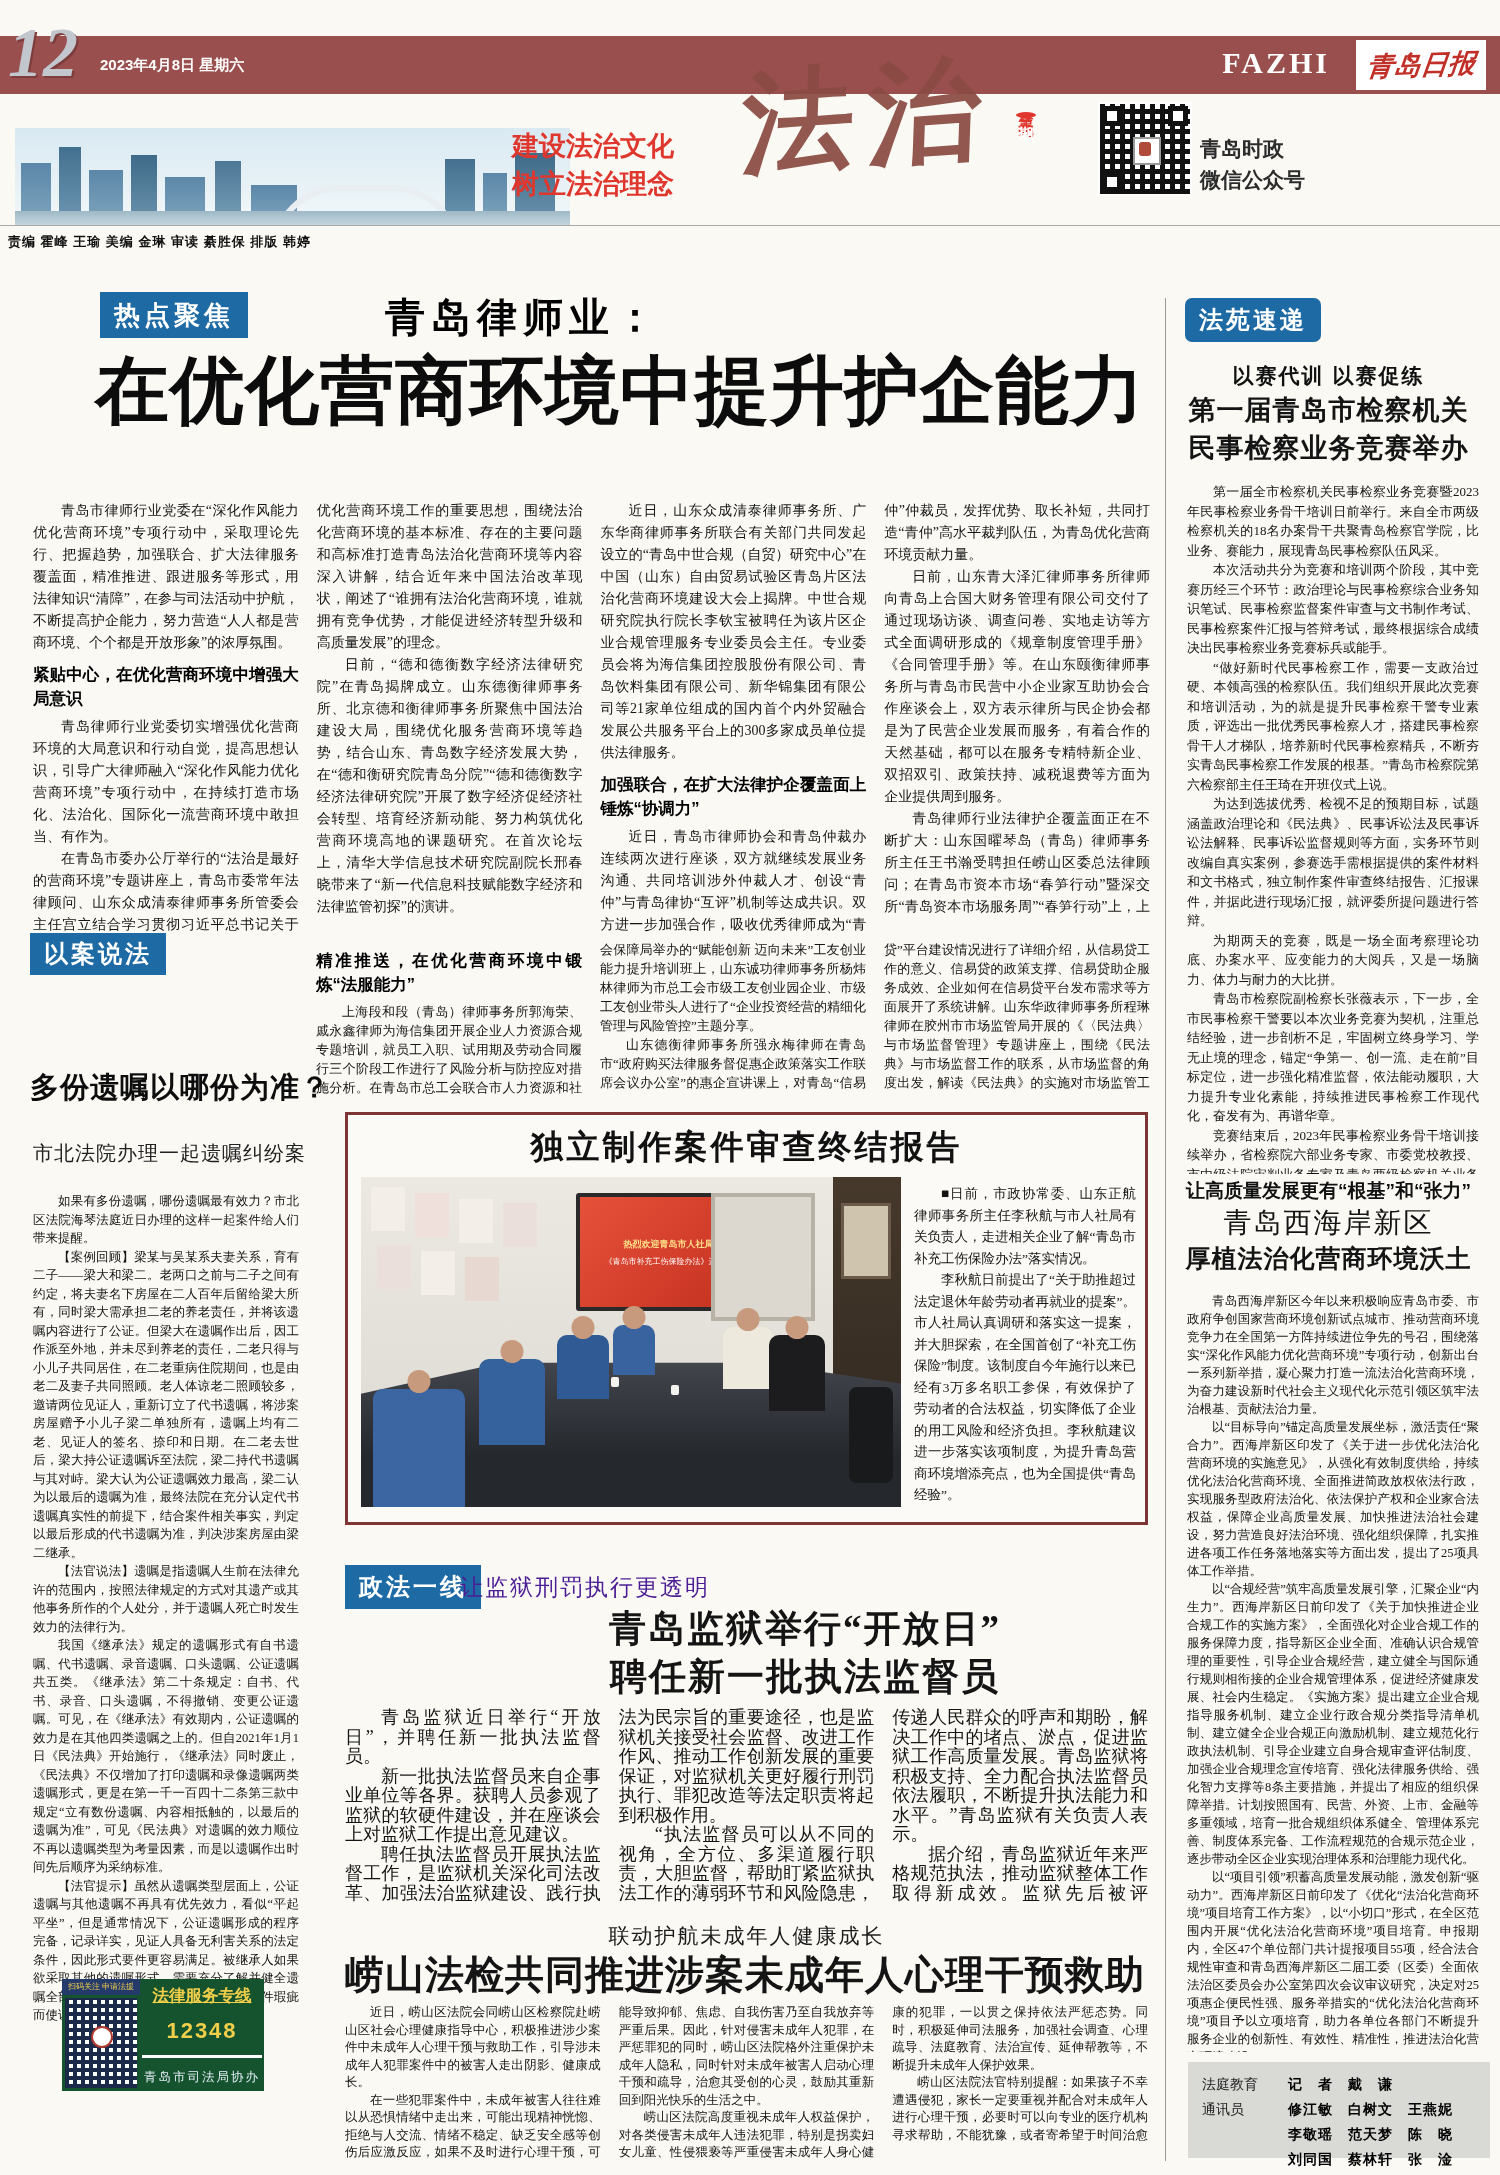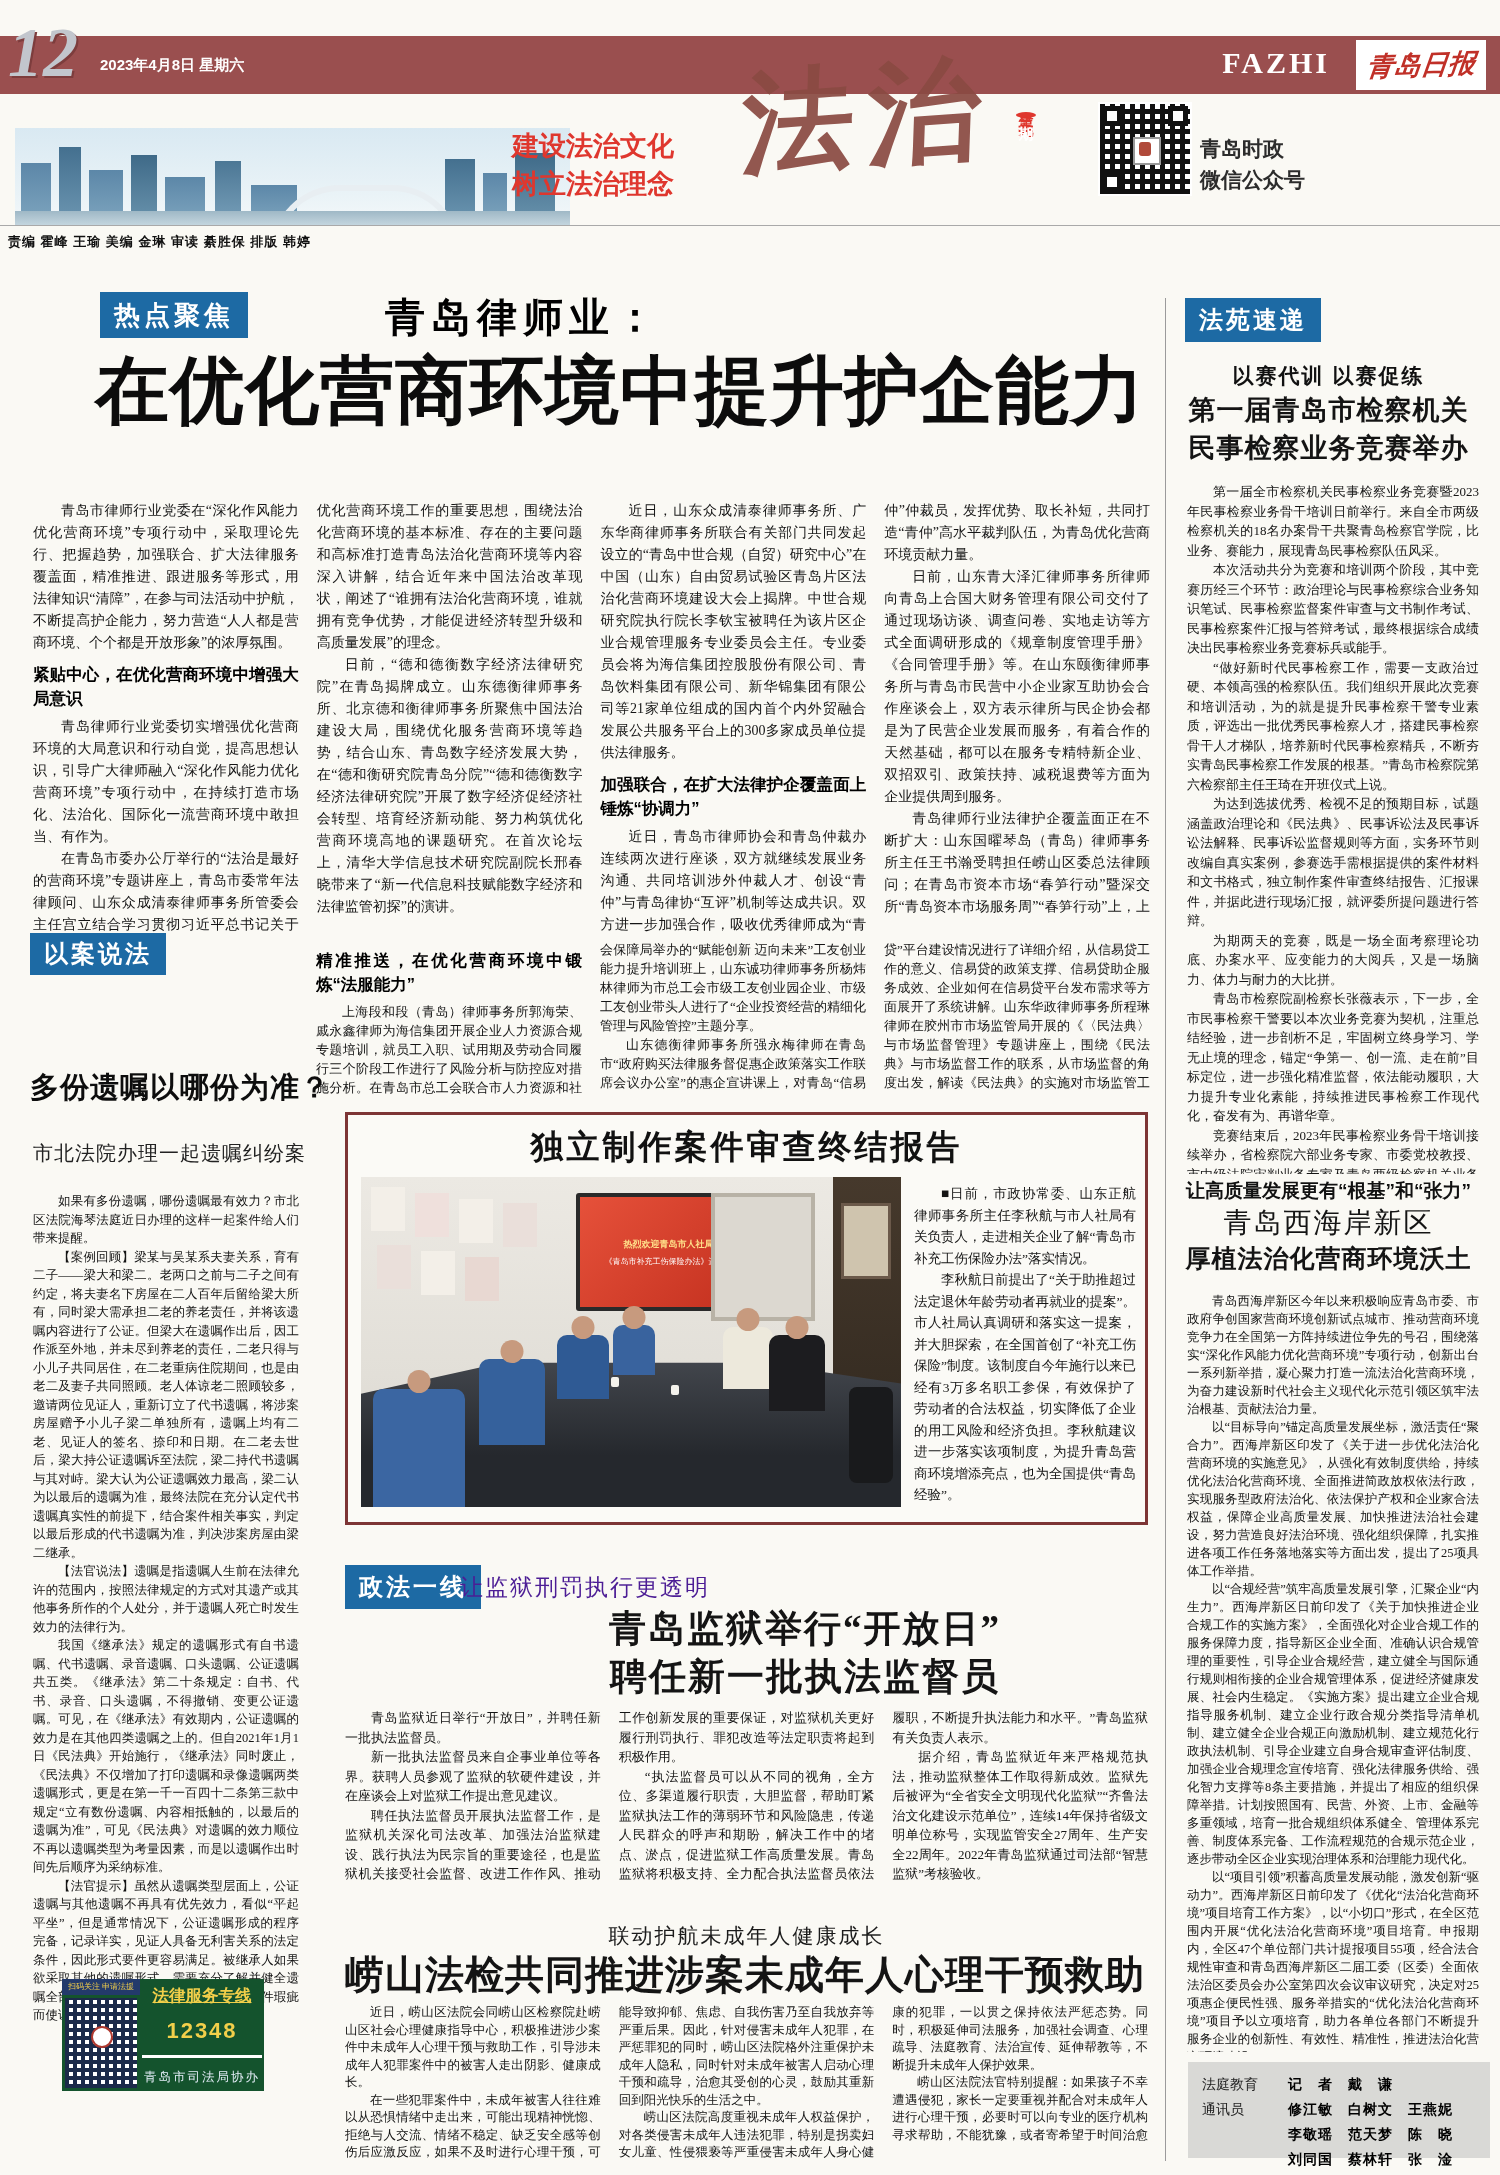--- a/index.html
+++ b/index.html
@@ -106,31 +106,31 @@
   .ph-cup{position:absolute;width:8px;height:10px;background:#f4f2ec;border-radius:2px;}
   .phcap{left:566px;top:68px;width:222px;font-size:13.5px;line-height:21.5px;text-align:justify;overflow:hidden;height:330px;}
   .phcap .para{text-indent:2em;}
 
   
   .pollabel{left:345px;top:1565px;font-size:24px;line-height:44px;letter-spacing:3px;}
   .pol-kicker{left:460px;top:1572px;width:690px;text-align:left;font-size:23px;color:#4c1d95;letter-spacing:2px;}
   .pol-t1{left:460px;top:1604px;width:690px;text-align:center;font-size:37px;font-weight:900;letter-spacing:2px;}
   .pol-t2{left:460px;top:1652px;width:690px;text-align:center;font-size:37px;font-weight:900;letter-spacing:2px;}
   .polbody{left:345px;top:1708px;width:803px;height:200px;column-count:3;column-gap:18px;
-           font-size:13px;line-height:19.5px;text-align:justify;overflow:hidden;}
+           font-size:18px;line-height:19.5px;text-align:justify;overflow:hidden;}
 
   
   .juv-kicker{left:345px;top:1922px;width:803px;text-align:center;font-size:21px;color:#1b1b1b;letter-spacing:2px;}
   .juv-title{left:345px;top:1948px;width:803px;font-size:39px;font-weight:900;letter-spacing:1px;}
   .juvbody{left:345px;top:2004px;width:803px;height:168px;column-count:3;column-gap:18px;
            font-size:12.5px;line-height:17.5px;text-align:justify;overflow:hidden;}
 
   
   .vrule{left:1165px;top:298px;bottom:14px;width:1px;background:#9b9b9b;}
-  .sblabel{left:1185px;top:298px;font-size:24px;line-height:44px;letter-spacing:3px;}
+  .sblabel{left:1185px;top:298px;font-size:24px;line-height:44px;letter-spacing:3px;border-radius:7px;}
   .sb-k1{left:1185px;top:362px;width:287px;text-align:center;font-size:21px;font-weight:bold;color:#111;letter-spacing:2px;}
   .sb-t1a{left:1185px;top:392px;width:287px;text-align:center;font-size:27px;font-weight:900;letter-spacing:1px;}
   .sb-t1b{left:1185px;top:430px;width:287px;text-align:center;font-size:27px;font-weight:900;letter-spacing:1px;}
   .sb-body1{left:1187px;top:482px;width:292px;height:692px;font-size:13px;line-height:19.5px;text-align:justify;overflow:hidden;}
   .sb-k2{left:1185px;top:1178px;width:287px;text-align:center;font-size:19px;font-weight:bold;color:#111;}
   .sb-t2a{left:1185px;top:1204px;width:287px;text-align:center;font-size:28px;font-weight:400;letter-spacing:2px;}
   .sb-t2b{left:1185px;top:1242px;width:287px;text-align:center;font-size:25px;font-weight:900;letter-spacing:1px;}
   .sb-body2{left:1187px;top:1292px;width:292px;height:760px;font-size:12.5px;line-height:18px;text-align:justify;overflow:hidden;}
   .sb-body1 .para,.sb-body2 .para,.casebody .para,.polbody .para,.juvbody .para{text-indent:2em;}
   .credits{left:1188px;top:2062px;width:302px;height:96px;background:#d9d9d6;box-sizing:border-box;padding:10px 14px;}

